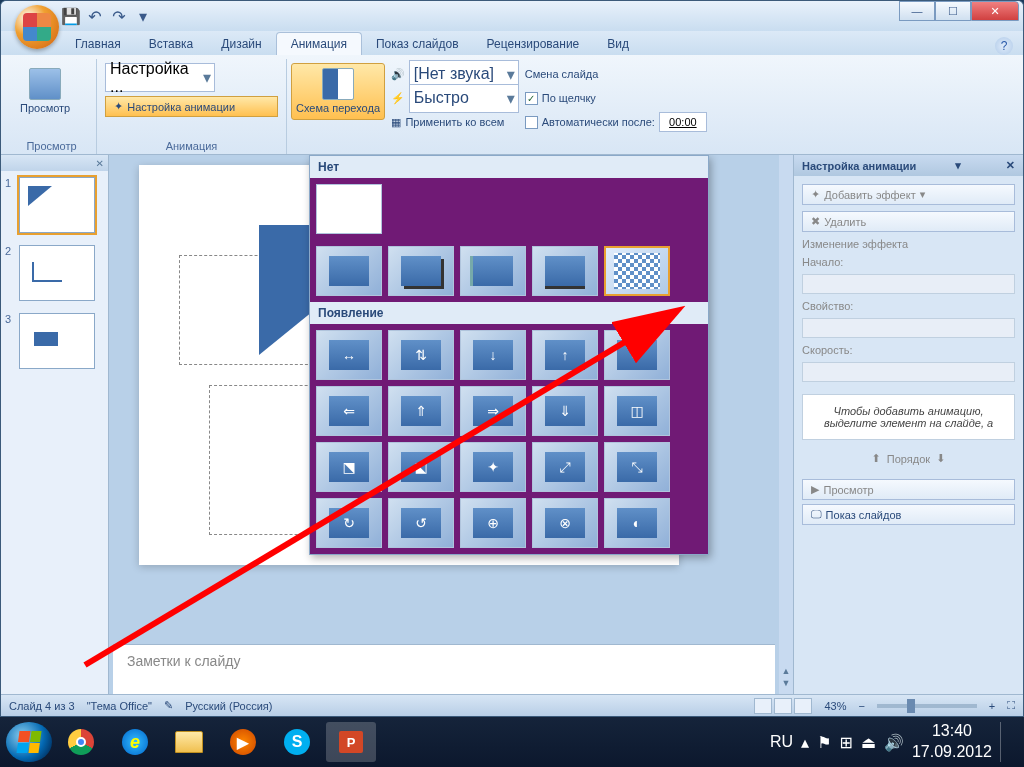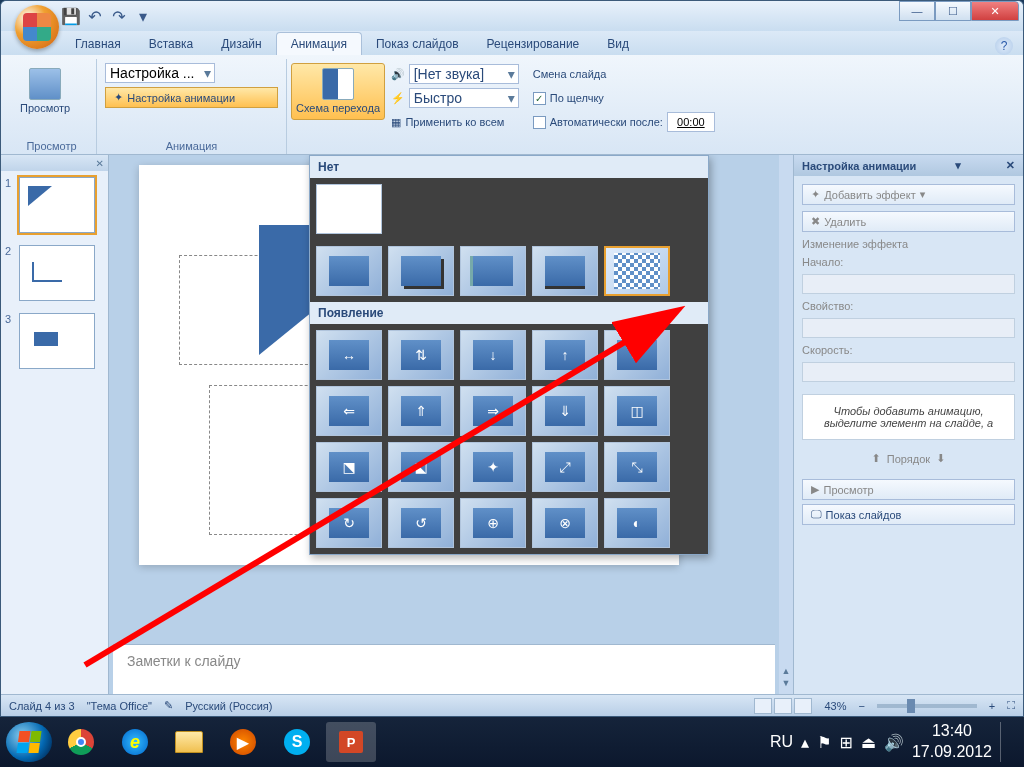--- a/index.html
+++ b/index.html
@@ -26,21 +26,21 @@
 
 .ribbon { height: 100px; background: linear-gradient(#f0f6fc, #d8e6f5); border-bottom: 1px solid #a0b8d0; display: flex; padding: 4px 6px 0; }
 .rgroup { border-right: 1px solid #b8cce0; padding: 0 8px; display: flex; flex-direction: column; position: relative; }
 .rgroup-label { position: absolute; bottom: 2px; left: 0; right: 0; text-align: center; font-size: 11px; color: #4a6a9a; }
 .rgroup-body { flex: 1; display: flex; align-items: flex-start; gap: 6px; padding-top: 4px; }
 .big-btn { display: flex; flex-direction: column; align-items: center; gap: 2px; padding: 4px; cursor: pointer; border: 1px solid transparent; border-radius: 3px; }
 .big-btn.active { background: linear-gradient(#ffe8a8, #ffc050); border: 1px solid #d0a040; }
 .big-btn .ico { width: 32px; height: 32px; background: linear-gradient(#9cc0e8, #6090c8); border: 1px solid #8ab; border-radius: 2px; }
 .big-btn .lbl { font-size: 11px; color: #2a4a7a; text-align: center; line-height: 1.2; }
 .small-row { display: flex; align-items: center; gap: 4px; height: 22px; font-size: 11px; color: #2a4a7a; }
-.combo { border: 1px solid #a8bcda; background: #fff; height: 20px; font-size: 14px; padding: 0 18px 0 4px; position: relative; display: flex; align-items: center; cursor: pointer; }
+.combo { border: 1px solid #a8bcda; background: #fff; height: 29px; font-size: 16px; padding: 0 18px 0 4px; position: relative; display: flex; align-items: center; cursor: pointer; }
 .combo::after { content: '▾'; position: absolute; right: 3px; color: #5a7a9a; }
 .chk { width: 13px; height: 13px; border: 1px solid #7a9ac0; background: #fff; display: inline-flex; align-items: center; justify-content: center; font-size: 10px; color: #2a6a3a; }
 .timebox { border: 1px solid #a8bcda; background: #fff; width: 48px; height: 20px; font-size: 11px; text-align: center; text-decoration: underline; }
 
 
 .workspace { flex: 1; display: flex; background: #c0d6ec; overflow: hidden; position: relative; }
 .thumbs-pane { width: 108px; background: #e8f0fa; border-right: 1px solid #a0b8d0; display: flex; flex-direction: column; }
 .thumbs-head { height: 16px; background: linear-gradient(#d8e6f5,#c0d4ea); display:flex; justify-content:flex-end; padding-right:4px; align-items:center; }
 .thumbs-close { font-size: 10px; color:#5a7a9a; cursor:pointer; }
 .thumb-row { display: flex; align-items: flex-start; padding: 6px 4px; gap: 4px; cursor: pointer; }
@@ -58,21 +58,21 @@
 .pane-title { background: linear-gradient(#c8daf0,#b0c8e0); padding: 4px 8px; font-weight: bold; color: #2a4a7a; display: flex; align-items: center; }
 .pane-title .x { margin-left: auto; cursor: pointer; }
 .pane-body { padding: 8px; display: flex; flex-direction: column; gap: 6px; }
 .pane-btn { border: 1px solid #a8bcda; background: linear-gradient(#f5f9fe,#e0ebf7); padding: 3px 8px; font-size: 11px; color: #888; display: flex; align-items: center; gap: 4px; cursor: pointer; }
 .pane-label { color: #888; font-size: 11px; }
 .pane-combo { border: 1px solid #c0d0e0; background: #e8eef7; height: 20px; width: 100%; }
 .pane-hint { background: #fff; border: 1px solid #c0d0e0; padding: 10px; font-style: italic; text-align: center; color: #444; margin: 6px 0; font-size: 11px; }
 .pane-footer { padding: 6px 8px; display: flex; flex-direction: column; gap: 4px; }
 
 
-.gallery { position: absolute; top: 0; left: 308px; width: 400px; background: #404040; border: 1px solid #8aa8c8; box-shadow: 2px 3px 8px rgba(0,0,0,.3); z-index: 50; max-height: 460px; overflow-y: auto; }
+.gallery { position: absolute; top: 0; left: 308px; width: 400px; background: #701a75; border: 1px solid #8aa8c8; box-shadow: 2px 3px 8px rgba(0,0,0,.3); z-index: 50; max-height: 460px; overflow-y: auto; }
 .gal-section { padding: 4px 8px; font-size: 12px; font-weight: bold; color: #2a4a7a; background: #e0ebf7; }
 .gal-grid { display: flex; flex-wrap: wrap; padding: 6px; gap: 6px; }
 .gal-item { width: 66px; height: 50px; border: 1px solid #b0c4dc; background: linear-gradient(135deg, #d0e0f0, #90b0d8); cursor: pointer; position: relative; display:flex;align-items:center;justify-content:center; }
 .gal-item.none { background: #fff; }
 .gal-item.sel { border: 2px solid #e8a030; background: linear-gradient(135deg,#e0ecfb,#b0cae8); }
 .gal-icon { width: 40px; height: 30px; background: linear-gradient(#6090c8,#3a6aa8); display:flex;align-items:center;justify-content:center;color:#fff;font-size:14px; }
 
 
 .statusbar { height: 22px; background: linear-gradient(#d8e6f5, #b8cee6); border-top: 1px solid #a0b8d0; display: flex; align-items: center; font-size: 11px; color: #2a4a7a; padding: 0 8px; gap: 12px; }
 .statusbar .spacer { flex: 1; }
@@ -159,21 +159,21 @@
             </div>
           <div class="small-row">
               <span>⚡</span>
               <div class="combo" style="width:110px">Быстро</div>
             </div>
           <div class="small-row">
               <span>▦</span>
               <span>Применить ко всем</span>
             </div>
         </div>
-        <div style="display:flex;flex-direction:column;gap:2px;margin-left:8px">
+        <div style="display:flex;flex-direction:column;gap:2px;">
           <div class="small-row" style="font-weight:normal">Смена слайда</div>
           <div class="small-row">
               <span class="chk">✓</span>
               <span>По щелчку</span>
             </div>
           <div class="small-row">
               <span class="chk"></span>
               <span>Автоматически после:</span> 
               <input class="timebox" value="00:00" style="">
             </div>

